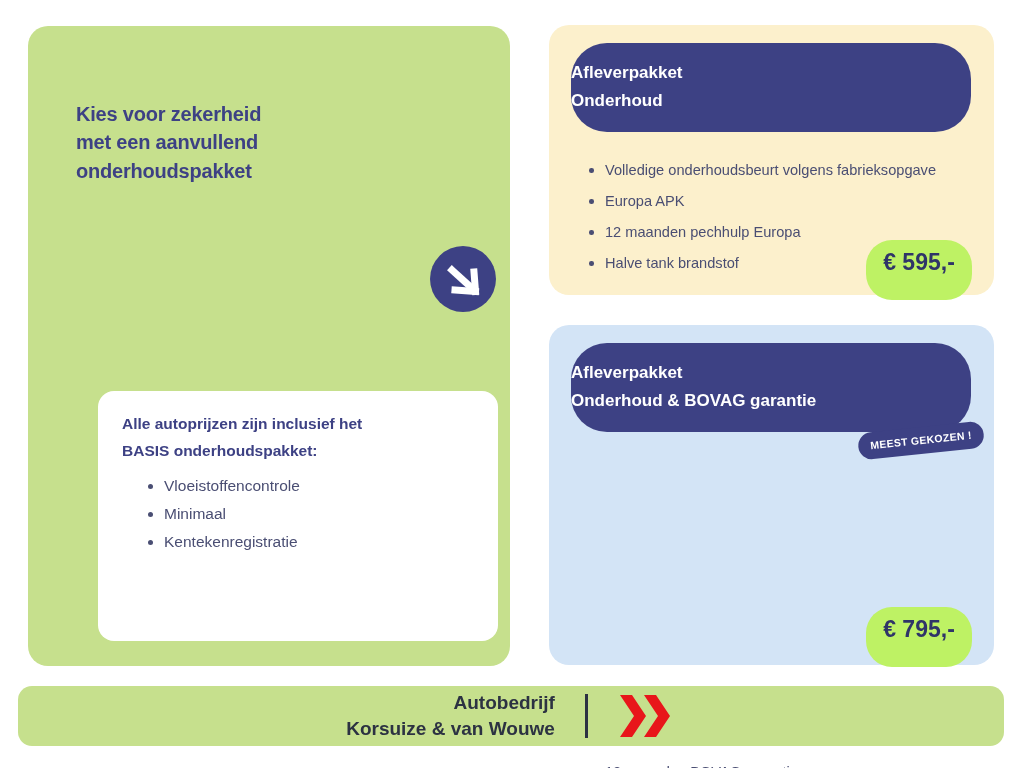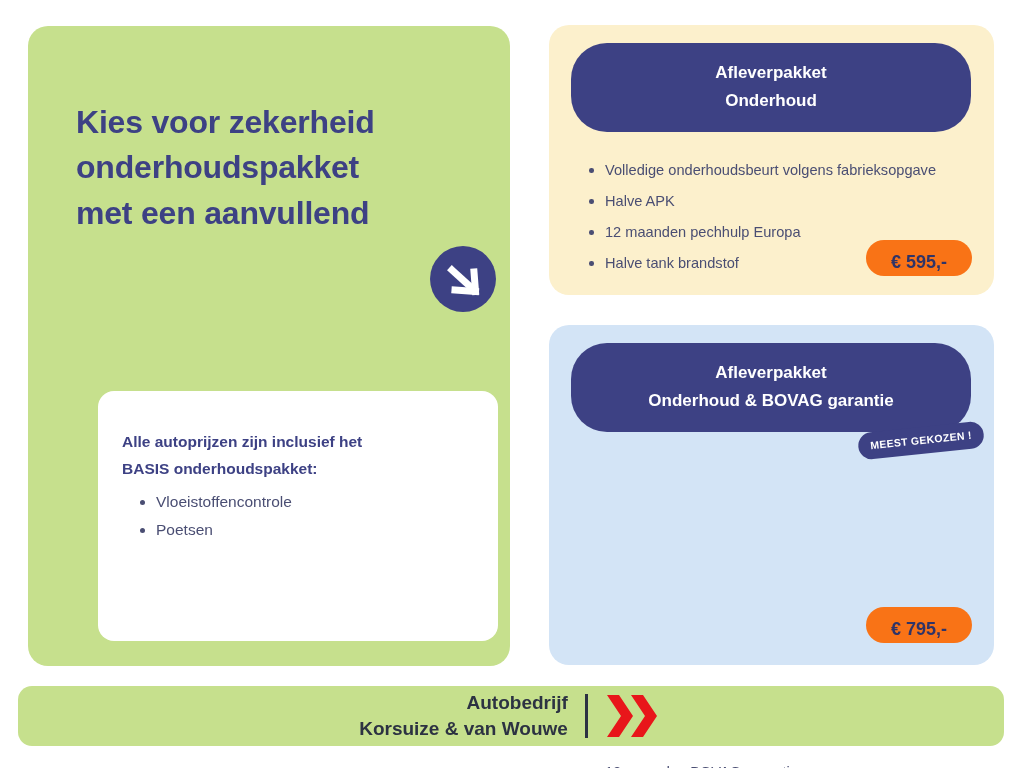--- a/index.html
+++ b/index.html
@@ -26,21 +26,21 @@
     border-radius: 20px;
     box-sizing: border-box;
   }
 
   .headline {
     position: absolute;
     left: 48px;
     top: 74px;
     width: 370px;
     color: #3d4184;
-    font-size: 32px;
+    font-size: 20px;
     font-weight: bold;
     line-height: 1.42;
     letter-spacing: -0.2px;
   }
   .headline-line { display: block; }
 
   .arrow-circle {
     position: absolute;
     left: 402px;
     top: 220px;
@@ -54,33 +54,33 @@
   
   .basis-card {
     position: absolute;
     left: 70px;
     top: 365px;
     width: 400px;
     height: 250px;
     background: #ffffff;
     border-radius: 16px;
     box-sizing: border-box;
-    padding: 38px 24px 0 24px;
+    padding: 20px 24px 0 24px;
   }
   .basis-title {
     color: #3d4184;
     font-size: 15.5px;
     font-weight: bold;
     line-height: 1.72;
     margin: 0 0 6px 0;
   }
   .basis-title .l { display: block; }
   .basis-list {
     list-style: none;
-    margin: 0;
+    margin: 8px;
     padding: 0 0 0 34px;
   }
   .basis-list li {
     position: relative;
     color: #4a4e73;
     font-size: 15.5px;
     line-height: 28px;
     white-space: nowrap;
   }
   .basis-list li::before {
@@ -116,21 +116,21 @@
   }
 
   .pkg-header {
     position: absolute;
     left: 22px;
     top: 18px;
     width: 400px;
     background: #3d4184;
     border-radius: 36px;
     color: #ffffff;
-    text-align: center;
+    text-align: left;
     font-size: 17px;
     font-weight: bold;
     padding: 16px 0 18px 0;
     line-height: 1.62;
     box-sizing: border-box;
   }
   .pkg-header .l { display: block; }
 
   .pkg-list {
     position: absolute;
@@ -155,29 +155,29 @@
     left: -16px;
     top: 13px;
     width: 4.5px;
     height: 4.5px;
     border-radius: 50%;
     background: #4a4e73;
   }
 
   .price-pill {
     position: absolute;
-    background: #f97316;
+    background: #bef264;
     border-radius: 26px;
     color: #2f3468;
-    font-size: 18px;
+    font-size: 23px;
     font-weight: bold;
     text-align: center;
     line-height: 44px;
     width: 106px;
-    height: 36px;
+    height: 60px;
   }
 
   .badge {
     position: absolute;
     left: 858px;
     top: 427px;
     background: #3d4184;
     color: #ffffff;
     font-size: 10.5px;
     font-weight: bold;
@@ -201,21 +201,21 @@
   }
   .footer-inner {
     position: absolute;
     left: 0;
     right: 0;
     top: 0;
     bottom: 0;
     display: flex;
     align-items: center;
     justify-content: center;
-    gap: 4px;
+    gap: 17px;
     border-radius: 8px;
   }
   .footer-name {
     color: #2c3242;
     font-size: 19px;
     font-weight: bold;
     text-align: right;
     line-height: 1.35;
     padding-right: 13px;
   }
@@ -231,54 +231,55 @@
     align-items: center;
   }
 </style>
 </head>
 <body>
 
 <div class="green-panel">
 
   <div class="headline">
     <span class="headline-line">Kies voor zekerheid</span>
+    <span class="headline-line">met een aanvullend</span>
     <span class="headline-line">onderhoudspakket</span>
-    <span class="headline-line">met een aanvullend</span>
   </div>
 
   <div class="arrow-circle">
     <svg width="66" height="66" viewBox="0 0 66 66" aria-hidden="true">
       <g stroke="#ffffff" stroke-width="7" stroke-linecap="square" fill="none">
         <line x1="22" y1="24" x2="44" y2="44"></line>
         <line x1="44" y1="26" x2="45.5" y2="45.5"></line>
         <line x1="25" y1="44" x2="45.5" y2="45.5"></line>
       </g>
     </svg>
   </div>
 
   <div class="basis-card">
     <div class="basis-title">
       <span class="l">Alle autoprijzen zijn inclusief het</span>
       <span class="l">BASIS onderhoudspakket:</span>
     </div>
     <ul class="basis-list">
       <li>Vloeistoffencontrole</li>
-      <li>Poetsen</li>
+      <li>Minimaal</li>
+      <li>Kentekenregistratie</li>
     </ul>
   </div>
 </div>
 
 <div class="pkg pkg-1">
   <div class="pkg-header">
     <span class="l">Afleverpakket</span>
     <span class="l">Onderhoud</span>
   </div>
   <ul class="pkg-list">
     <li>Volledige onderhoudsbeurt volgens fabrieksopgave</li>
-    <li>Halve APK</li>
+    <li>Europa APK</li>
     <li>12 maanden pechhulp Europa</li>
     <li>Halve tank brandstof</li>
   </ul>
 </div>
 <div class="price-pill" style="left:866px; top:240px;">€ 595,-</div>
 
 <div class="pkg pkg-2">
   <div class="pkg-header">
     <span class="l">Afleverpakket</span>
     <span class="l">Onderhoud &amp; BOVAG garantie</span>

